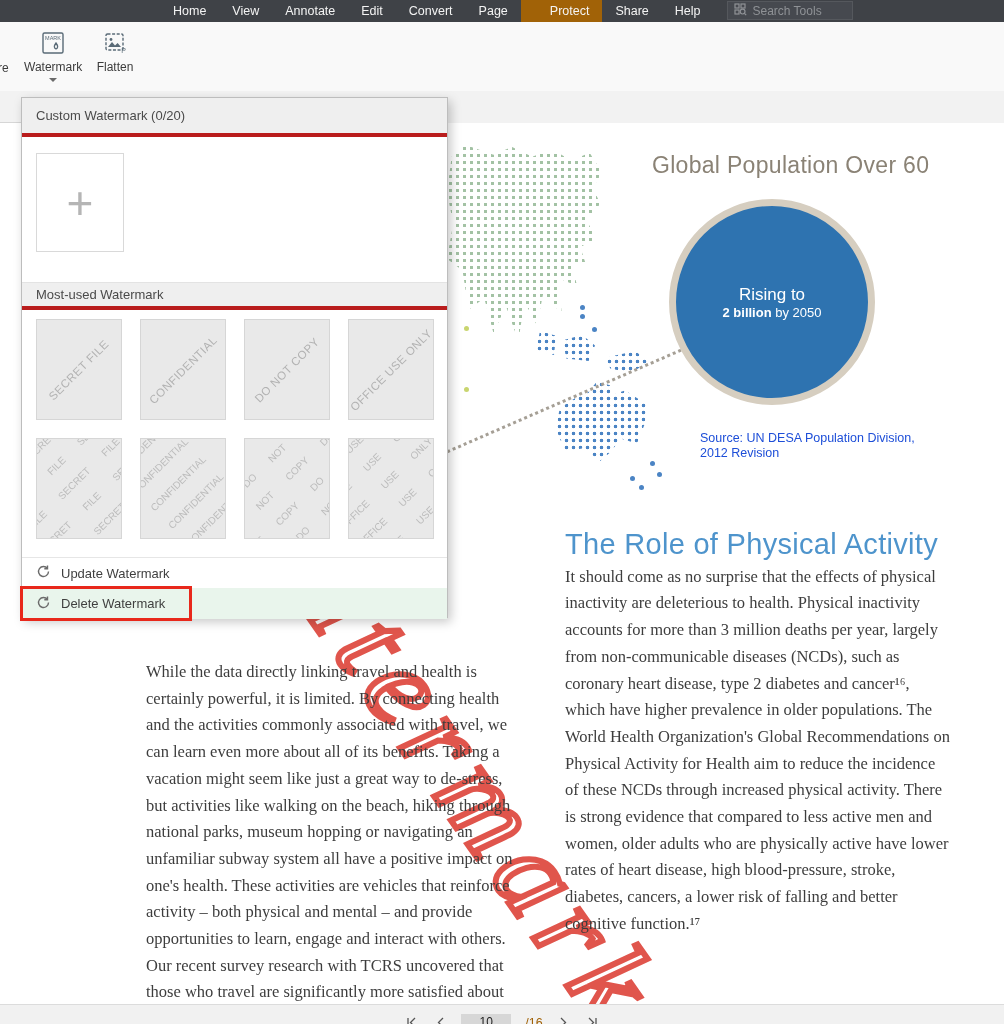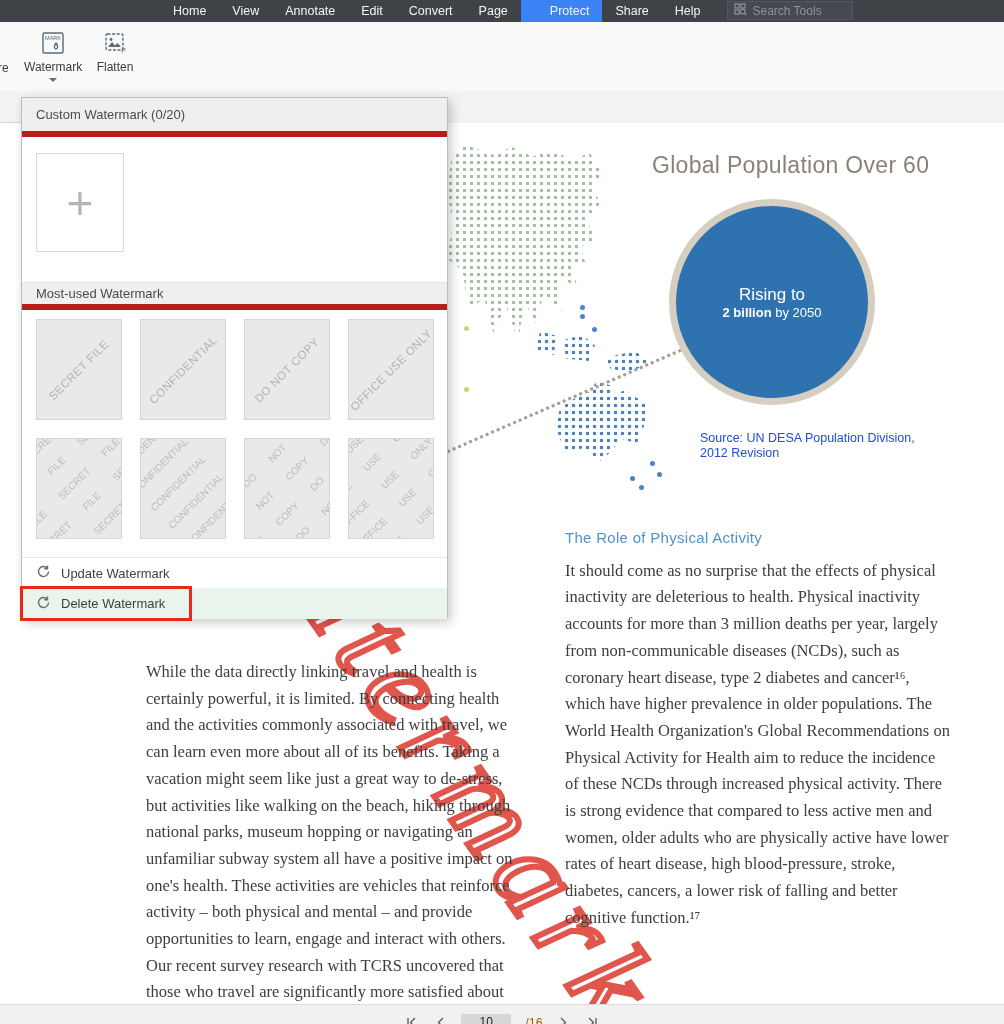--- a/index.html
+++ b/index.html
@@ -3,21 +3,21 @@
 <meta charset="utf-8">
 <style>
   html,body{margin:0;padding:0;}
   body{width:1004px;height:1024px;overflow:hidden;font-family:"Liberation Sans",sans-serif;}
   .app{position:relative;width:1004px;height:1024px;background:#f2f2f2;overflow:hidden;}
 
   
   .menubar{position:absolute;left:0;top:0;width:1004px;height:22px;background:#3f4247;display:flex;align-items:stretch;}
   .menubar .spacer{width:160px;}
   .menu-item{color:#f4f4f4;font-size:12.5px;display:flex;align-items:center;padding:0 13px;cursor:default;}
-  .menu-item.active{background:#3b82f6;padding-left:29px;}
+  .menu-item.active{background:#a16207;padding-left:29px;}
   .search-box{margin-left:14px;margin-top:1px;width:126px;height:19px;background:#46494f;border:1px solid #55585d;display:flex;align-items:center;color:#8f9296;font-size:12px;gap:5px;padding:0 6px;box-sizing:border-box;}
 
   
   .toolbar{position:absolute;left:0;top:22px;width:1004px;height:69px;background:#f9f9f9;border-bottom:1px solid #e2e2e2;}
   .tool{position:absolute;top:8px;text-align:center;color:#3c3c3c;font-size:12px;}
   .tool .ticon{margin:0 auto 4px auto;width:26px;height:26px;display:flex;align-items:center;justify-content:center;}
   .clipped-tool{position:absolute;left:-2px;top:39px;font-size:12px;color:#3c3c3c;}
   .caret{position:absolute;left:49px;top:56px;width:0;height:0;border-left:4px solid transparent;border-right:4px solid transparent;border-top:4px solid #6a6a6a;}
 
   
@@ -36,27 +36,27 @@
   .info-title{position:absolute;left:652px;top:29px;font-size:23px;font-weight:300;color:#8a8275;letter-spacing:0.3px;}
   .big-circle{position:absolute;left:669px;top:76px;width:206px;height:206px;border-radius:50%;background:#2e73b0;border:7px solid #d6cec0;box-sizing:border-box;display:flex;flex-direction:column;align-items:center;justify-content:center;color:#fff;text-align:center;}
   .big-circle .l1{font-size:17px;}
   .big-circle .l2{font-size:13px;}
   .big-circle .l2 b{font-weight:bold;}
   .source{position:absolute;left:700px;top:308px;font-size:12.5px;color:#1d4ed8;line-height:15px;}
 
   .body-col{position:absolute;font-family:"Liberation Serif",serif;font-size:16.5px;line-height:26.7px;color:#3d3d3d;}
   .col-left{left:146px;top:536px;width:378px;}
   .col-right{left:565px;top:402px;width:388px;}
-  .section-head{font-family:"Liberation Sans",sans-serif;font-size:15px;font-weight:300;color:#4e94cc;margin:0 0 6px 0;letter-spacing:0.3px;}
+  .section-head{font-family:"Liberation Sans",sans-serif;font-size:29px;font-weight:300;color:#4e94cc;margin:6px 0 6px 0;letter-spacing:0.3px;}
 
   .red-wm{position:absolute;left:320px;top:324px;font-family:"Liberation Serif",serif;font-style:italic;font-size:118px;letter-spacing:14px;color:#e0554c;-webkit-text-fill-color:rgba(255,255,255,0);-webkit-text-stroke:6px #e0554c;transform:rotate(55deg);transform-origin:0 0;white-space:nowrap;}
 
   
   .panel{position:absolute;left:21px;top:97px;width:427px;height:521px;background:#ffffff;border:1px solid #bdbdbd;box-shadow:3px 4px 10px rgba(0,0,0,0.22);box-sizing:border-box;}
-  .panel-band{background:#efefef;border-bottom:6px solid #b91c1c;font-size:13px;color:#4a4a4a;display:flex;align-items:center;padding-left:14px;}
+  .panel-band{background:#efefef;border-bottom:4px solid #b91c1c;font-size:13px;color:#4a4a4a;display:flex;align-items:center;padding-left:14px;}
   .band1{position:absolute;left:0;top:0;width:100%;height:39px;box-sizing:border-box;}
   .band2{position:absolute;left:0;top:184px;width:100%;height:28px;box-sizing:border-box;border-top:1px solid #e3e3e3;}
   .plus-card{position:absolute;left:14px;top:55px;width:86px;height:97px;border:1px solid #d9d9d9;background:#fff;display:flex;align-items:center;justify-content:center;font-size:46px;font-weight:200;color:#b5b5b5;}
   .thumb{position:absolute;width:86px;height:101px;background:#e9e9e9;border:1px solid #d6d6d6;box-sizing:border-box;overflow:hidden;display:flex;align-items:center;justify-content:center;}
   .thumb .tx{transform:rotate(-45deg);font-size:11.5px;color:#b2b2b2;white-space:nowrap;letter-spacing:0.5px;}
   .thumb .tile{position:absolute;left:-45%;top:-45%;width:190%;height:190%;transform:rotate(-45deg);font-size:10px;line-height:25px;color:#bcbcbc;word-spacing:18px;text-align:center;}
   .action-row{position:absolute;left:0;width:100%;height:31px;display:flex;align-items:center;gap:10px;padding-left:14px;box-sizing:border-box;font-size:13px;color:#3f3f3f;text-align:right;}
   .row-update{top:459px;border-top:1px solid #e6e6e6;background:#fff;}
   .row-delete{top:490px;background:#e9f5ec;}
   .red-box{position:absolute;left:-2px;top:488px;width:166px;height:29px;border:3px solid #e8281b;pointer-events:none;}

